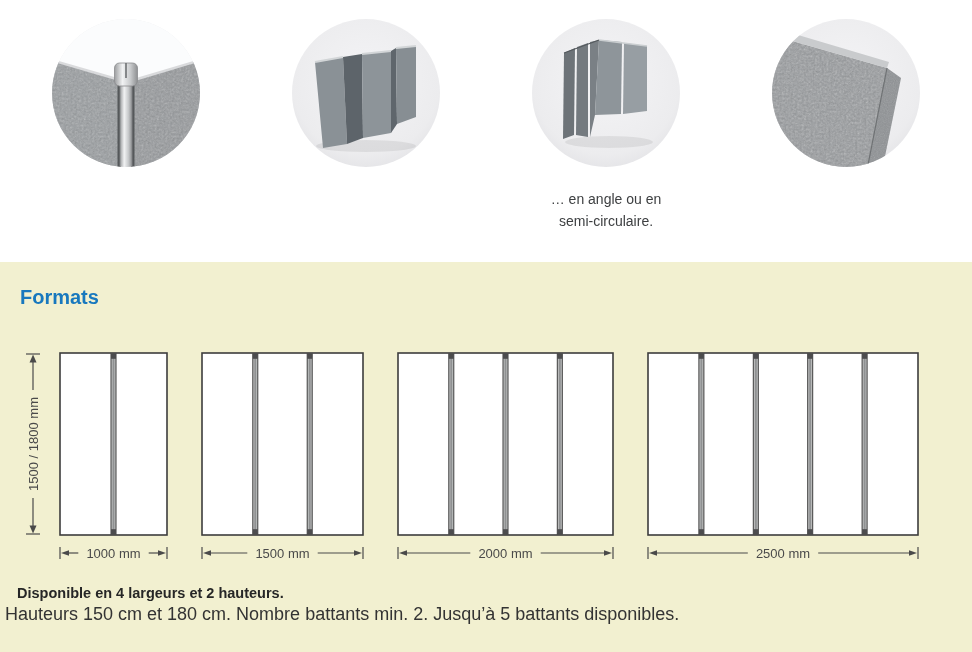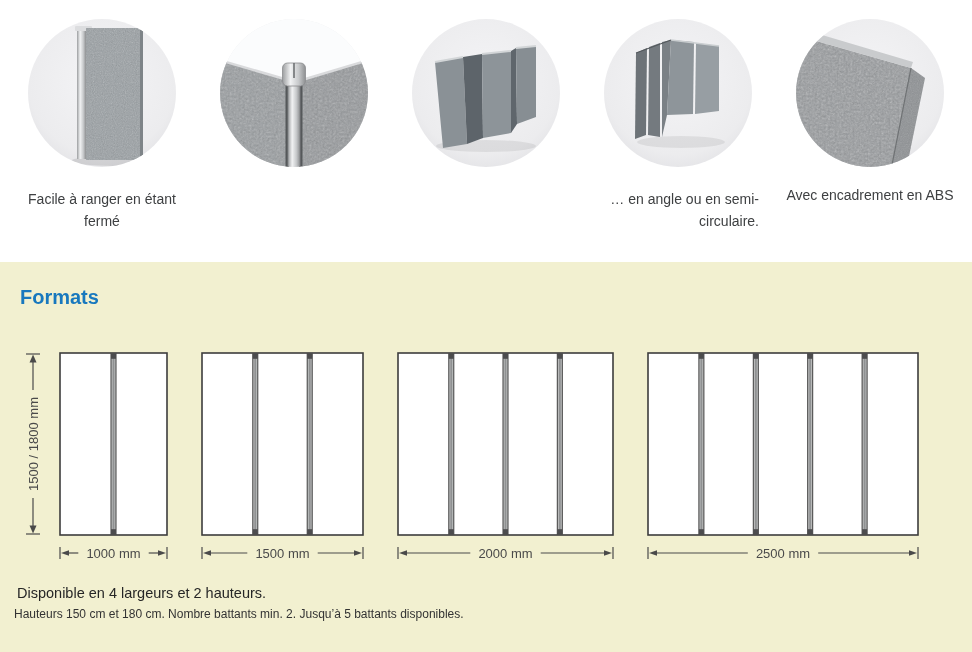--- a/index.html
+++ b/index.html
@@ -18,22 +18,22 @@
   .feature:nth-child(4) .caption{max-width:162px;text-align:right;}
   .feature:nth-child(5) .caption{max-width:212px;margin-top:16px;}
 
   
   .formats{background:#f2f0d0;height:476px;box-sizing:border-box;padding-top:24px;}
   .formats h2{margin:0 0 0 20px;font-size:20px;line-height:22px;font-weight:bold;color:#1878be;}
   .formats-row{display:flex;align-items:flex-start;gap:33px;padding-left:16px;margin-top:44px;}
   .vdim{width:38px;margin-right:-28px;flex:none;}
   .variant{display:flex;flex-direction:column;flex:none;}
   .variant svg + svg{margin-top:8px;}
-  .note-bold{margin:21px 0 0 17px;font-size:14.5px;line-height:21px;font-weight:normal;color:#262626;}
-  .note{margin:0 0 0 14px;font-size:12px;line-height:21px;color:#333333;}
+  .note-bold{margin:21px 0 0 17px;font-size:14.5px;line-height:21px;font-weight:bold;color:#262626;}
+  .note{margin:0 0 0 5px;font-size:18px;line-height:21px;color:#333333;}
 </style>
 </head>
 <body>
 
 <svg width="0" height="0" style="position:absolute" aria-hidden="true">
   <defs>
     <filter id="felt" x="-5%" y="-5%" width="110%" height="110%">
       <feTurbulence type="fractalNoise" baseFrequency="0.9" numOctaves="2" seed="7" stitchTiles="stitch"></feTurbulence>
       <feColorMatrix type="saturate" values="0"></feColorMatrix>
       <feComposite operator="in" in2="SourceAlpha"></feComposite>
@@ -54,39 +54,20 @@
       <stop offset="0.8" stop-color="#ececee"></stop>
       <stop offset="1" stop-color="#e3e3e6"></stop>
     </radialGradient>
   </defs>
 </svg>
 
 <div class="page">
 
   <section class="features">
 
-    <div class="feature">
-      <div class="circle">
-        <svg viewBox="0 0 150 150" width="150" height="150">
-          <clipPath id="c1">
-              <circle cx="75" cy="75" r="74"></circle>
-            </clipPath>
-          <circle cx="75" cy="75" r="74" fill="url(#gcirc)"></circle>
-          <g clip-path="url(#c1)">
-            <ellipse cx="86" cy="143" rx="42" ry="5" fill="rgba(0,0,0,0.10)"></ellipse>
-            <rect x="50" y="11" width="9" height="130" fill="url(#gmetal)"></rect>
-            <rect x="48" y="8" width="17" height="5" rx="1" fill="#dcdddf"></rect>
-            <rect x="59" y="10" width="57" height="132" fill="#9aa0a4"></rect>
-            <rect x="59" y="10" width="57" height="132" filter="url(#felt)" opacity="0.45"></rect>
-            <rect x="113" y="10" width="3" height="132" fill="#7e8488"></rect>
-          </g>
-        </svg>
-      </div>
-      <div class="caption">Facile à ranger en étant fermé</div>
-    </div>
 
     <div class="feature">
       <div class="circle">
         <svg viewBox="0 0 150 150" width="150" height="150">
           <clipPath id="c2">
               <circle cx="75" cy="75" r="74"></circle>
             </clipPath>
           <circle cx="75" cy="75" r="74" fill="url(#gcirc)"></circle>
           <g clip-path="url(#c2)">
             <polygon points="0,0 150,0 150,44 76,66 0,44" fill="#fbfcfd"></polygon>
@@ -150,21 +131,20 @@
           <g clip-path="url(#c5)">
             <polygon points="-10,14 116,50 96,152 -10,152" fill="#989b9e"></polygon>
             <polygon points="-10,14 116,50 96,152 -10,152" filter="url(#felt2)" opacity="0.55"></polygon>
             <polygon points="-10,6 118,44 116,50 -10,14" fill="#c9cbcd"></polygon>
             <polygon points="116,50 130,60 112,148 96,152" fill="#8f9295"></polygon>
             <polygon points="116,50 130,60 112,148 96,152" filter="url(#felt)" opacity="0.3"></polygon>
             <line x1="116" y1="50" x2="96" y2="152" stroke="#6e7173" stroke-width="1.2"></line>
           </g>
         </svg>
       </div>
-      <div class="caption">Avec encadrement en ABS</div>
     </div>
 
   </section>
 
   <section class="formats">
     <h2>Formats</h2>
 
     <div class="formats-row">
       <div class="vdim">
         <svg width="38" height="184" viewBox="0 0 38 184">

